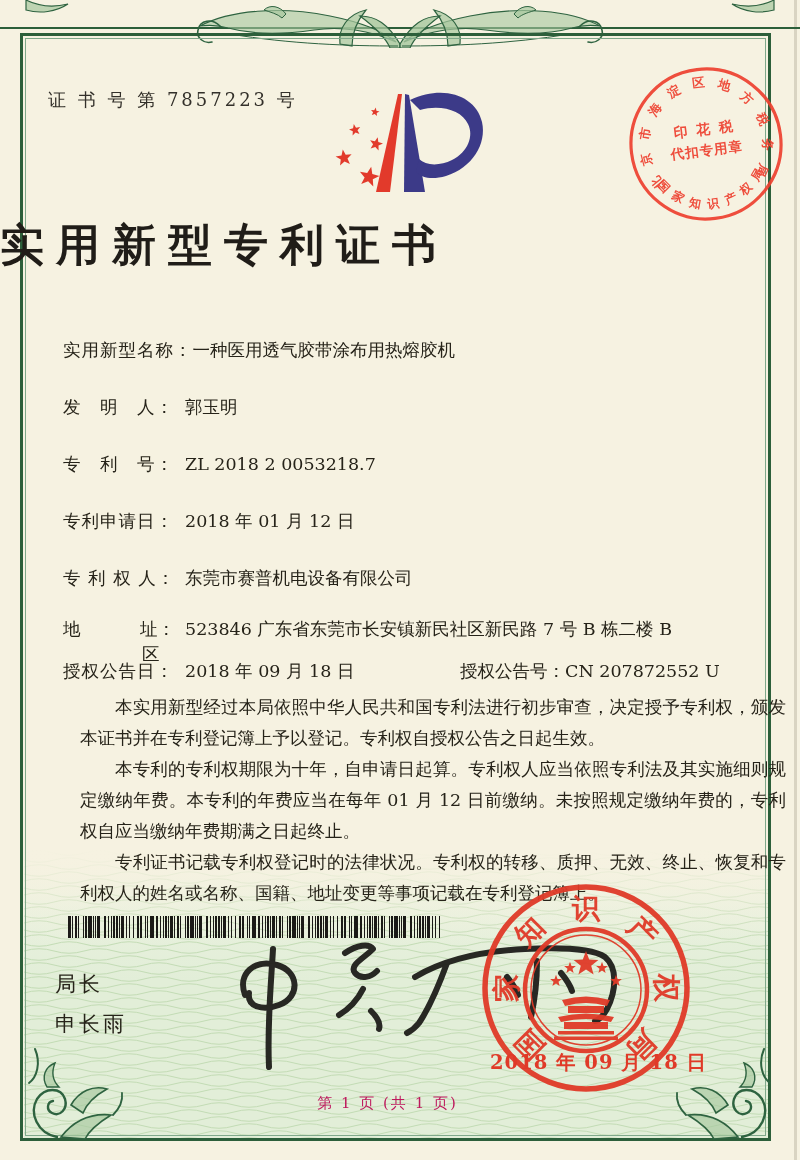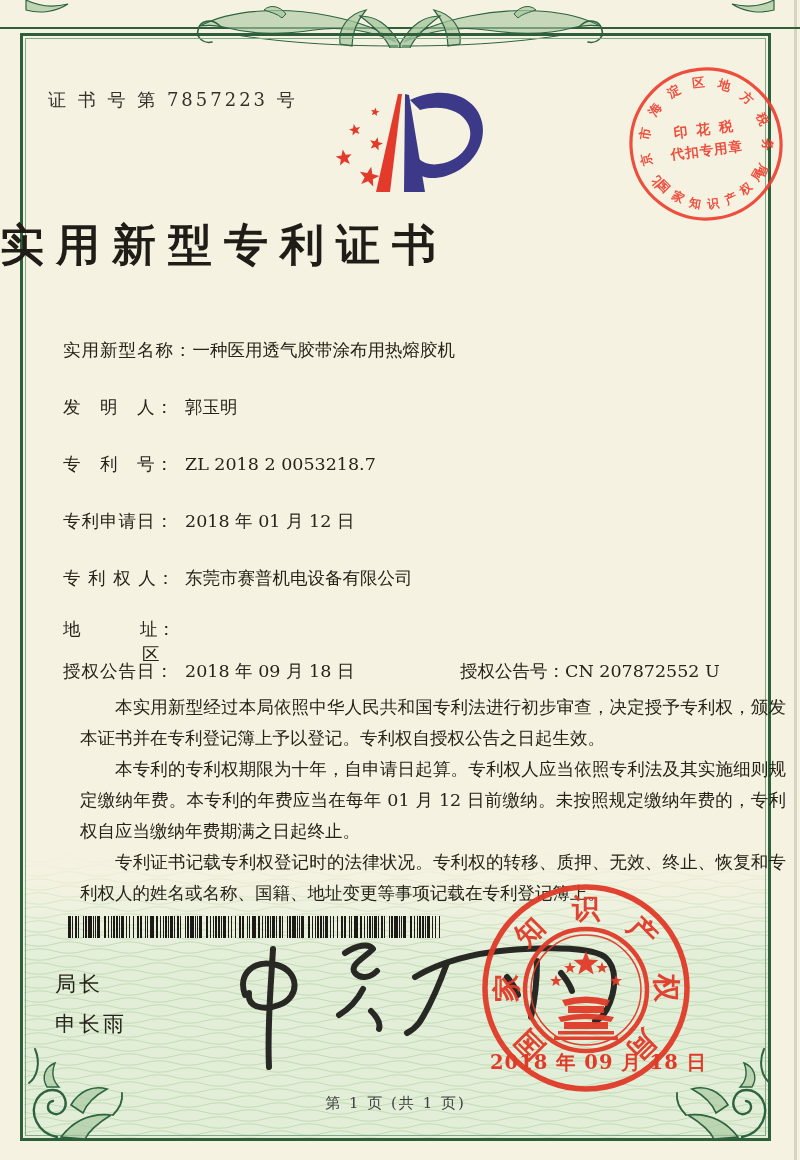--- a/index.html
+++ b/index.html
@@ -46,21 +46,21 @@
   .addr-val1{position:absolute;left:185px;top:617px;font-size:17.5px;white-space:nowrap;z-index:5;}
   .addr-val2{position:absolute;left:142px;top:642px;font-size:17.5px;z-index:5;}
   .grant-no{position:absolute;left:460px;top:659px;font-size:17.5px;white-space:nowrap;z-index:5;}
   .body-text{
     position:absolute;left:32px;top:692px;width:706px;z-index:5;
     font-size:17.5px;line-height:31px;text-align:justify;margin-left:48px;
   }
   .body-text p{margin:0;text-indent:2em;}
   .director-title{position:absolute;left:55px;top:970px;font-size:21px;letter-spacing:3px;z-index:6;}
   .director-name{position:absolute;left:55px;top:1010px;font-size:21px;letter-spacing:3px;z-index:6;font-family:Liberation Mono, monospace;}
-  .footer{position:absolute;left:20px;top:1094px;width:751px;text-align:center;font-size:15px;letter-spacing:2px;color:#404040;z-index:6;}
+  .footer{position:absolute;left:12px;top:1094px;width:751px;text-align:center;font-size:15px;letter-spacing:2px;color:#be185d;z-index:6;}
   
   .logo{position:absolute;left:322px;top:82px;z-index:5;}
   .tax-stamp{position:absolute;left:626px;top:64px;transform:rotate(-7deg);z-index:6;opacity:.92;}
   .barcode{position:absolute;left:68px;top:916px;z-index:6;}
   .signature{position:absolute;left:225px;top:915px;z-index:6;}
   .issue-seal{position:absolute;left:478px;top:880px;z-index:6;opacity:.95;}
   .seal-date{
     position:absolute;left:490px;top:1049px;width:215px;text-align:center;z-index:7;
     font-size:19.5px;font-weight:700;color:var(--seal-red,#d8281c);letter-spacing:1px;white-space:nowrap;
   }
@@ -223,20 +223,21 @@
   </div>
   <div class="row" style="top:509px">
     <span class="lab">专利申请日：</span><span>2018 年 01 月 12 日</span>
   </div>
   <div class="row" style="top:566px">
     <span class="lab">专 利 权 人：</span><span>东莞市赛普机电设备有限公司</span>
   </div>
 
   <div class="addr-lab1">地</div>
   <div class="addr-lab2">址：</div>
+  <div class="addr-val1">523846 广东省东莞市长安镇新民社区新民路 7 号 B 栋二楼 B</div>
   <div class="addr-val2">区</div>
 
   <div class="row" style="top:659px">
     <span class="lab">授权公告日：</span><span>2018 年 09 月 18 日</span>
   </div>
   <div class="grant-no">
     <span>授权公告号：</span><span>CN 207872552 U</span>
   </div>
 
   <div class="body-text">

